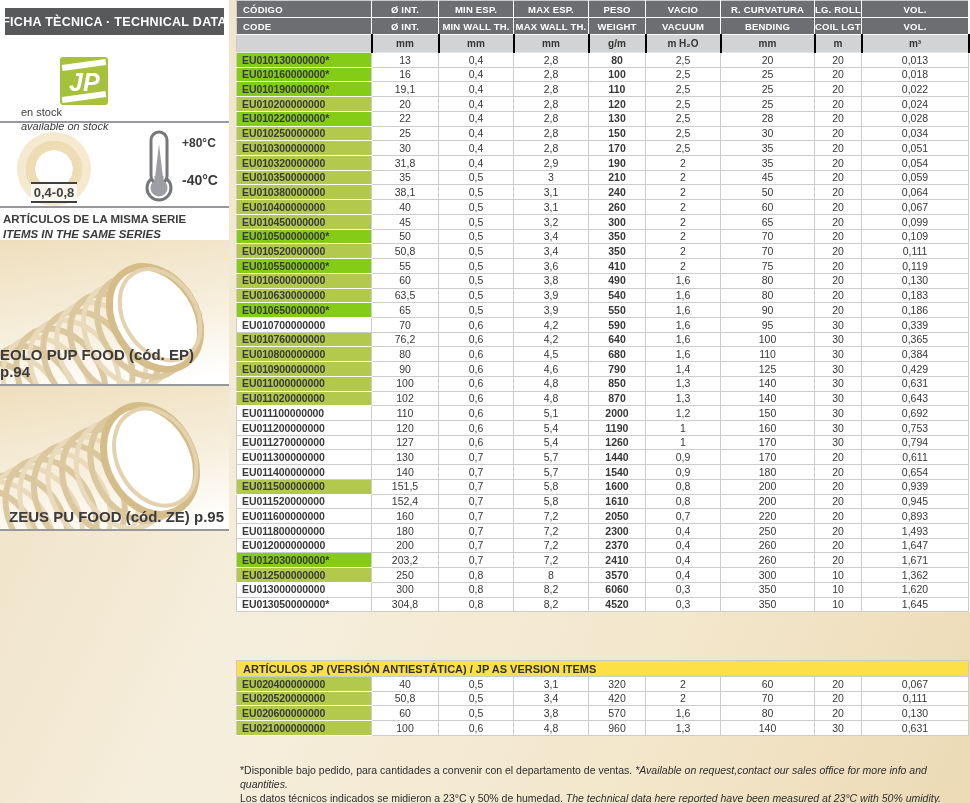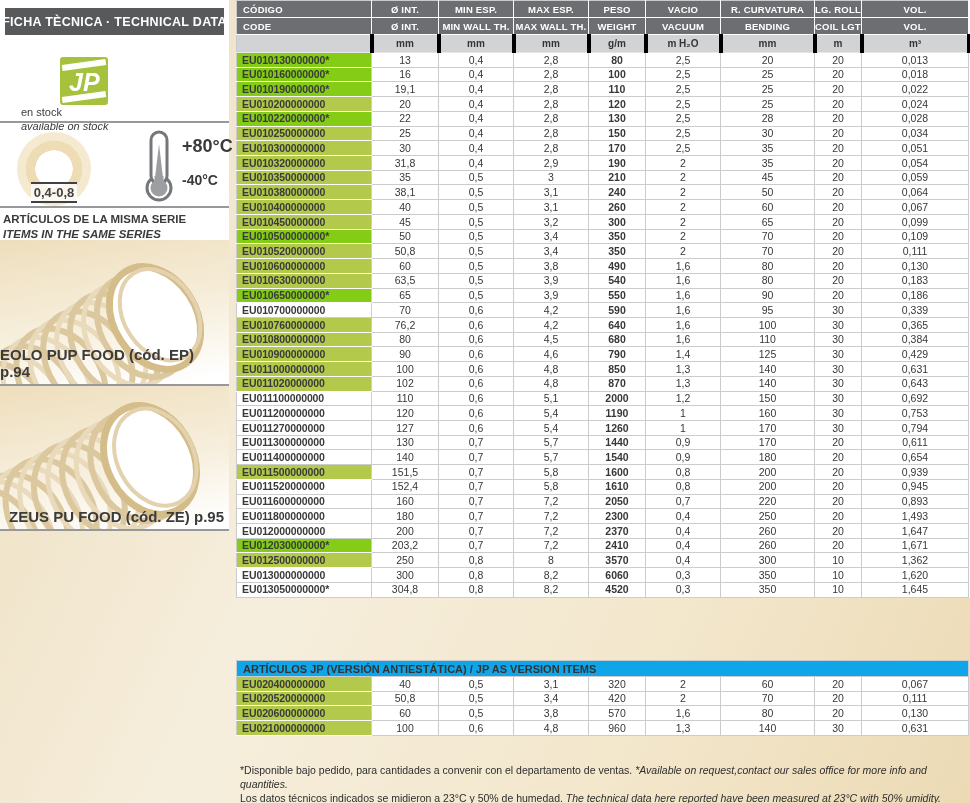--- a/index.html
+++ b/index.html
@@ -18,21 +18,21 @@
   .divider { position:absolute; left:0; width:229px; height:2px; background:#97989b; }
   .d1 { top:121px; } .d2 { top:206px; } .d3 { top:384px; } .d4 { top:529px; }
 
   .badge { position:absolute; top:132px; left:17px; width:74px; height:74px; border-radius:50%;
            background: radial-gradient(closest-side, #ffffff 0 50%, #eedcb4 51% 76%, #f5e9cf 77% 100%);
            display:flex; align-items:center; justify-content:center; }
   .badge-label { font-weight:bold; font-size:13px; color:#414042; border-top:2px solid #414042;
                  border-bottom:2px solid #414042; padding:1px 3px; background:rgba(255,255,255,.75);margin-top:47px; }
 
   .thermo-wrap { position:absolute; top:128px; left:140px; width:90px; height:78px; }
-  .temp-high { position:absolute; left:42px; top:8px;  font-weight:bold; font-size:18px; color:#3a3a3c; }
+  .temp-high { position:absolute; left:42px; top:8px;  font-weight:bold; font-size:12px; color:#3a3a3c; }
   .temp-low  { position:absolute; left:42px; top:44px; font-weight:bold; font-size:14px; color:#3a3a3c; }
 
   .series-heading { position:absolute; top:212px; left:3px; font-size:11.5px; font-weight:bold;
                     color:#3b3b3b; line-height:1.3; }
   .series-heading .it { font-style:italic; }
 
   .hose-block { position:absolute; left:0; width:229px; overflow:hidden;
                 background: linear-gradient(170deg, #eedebc 0%, #f7efdd 55%, #ffffff 95%); }
   .hose1 { top:240px; height:144px; }
   .hose2 { top:386px; height:143px; }
@@ -41,29 +41,29 @@
   
   table { border-collapse:collapse; table-layout:fixed; position:absolute; left:236px; width:732px;
           background:#fff; border:1px solid #c9cacb; }
   #main-table { top:0; }
   #as-table { top:660px; }
   th { background:#6d6e71; color:#fff; font-size:9.5px; font-weight:bold; height:17px;
        border-right:1px solid #fafafa; border-bottom:1px solid #fff; text-align:center;
        letter-spacing:.2px; padding:0; overflow:hidden; white-space:nowrap; }
   th.left { text-align:left; padding-left:6px; }
   td.unit { background:#d2d3d4; color:#343434; font-weight:bold; font-size:10px; height:18px;
-            border-right:4px solid #000000; border-bottom:1px solid #e6e6e6; text-align:center; }
+            border-right:2px solid #000000; border-bottom:1px solid #e6e6e6; text-align:center; }
   tbody td { height:14.73px; font-size:10.5px; color:#373737; text-align:center; padding:0;
              line-height:1; border-right:1px solid #cbcccd; border-bottom:1px solid #cbcccd;
              overflow:hidden; white-space:nowrap; background:#fff; }
   tbody td.code { text-align:left; padding-left:5px; font-weight:bold; color:#3a3a3a; letter-spacing:-.1px; }
   tbody td.bg-green { background:#b2c94b; border-bottom-color:#fdfdfb; }
   tbody td.bg-tan   { background:#84cc16; border-bottom-color:#fdfbf6; }
   tbody td.wt { font-weight:bold; }
-  #as-table td.title-cell { background:#0ea5e9; font-weight:bold; font-size:11px; color:#333;
+  #as-table td.title-cell { background:#fde047; font-weight:bold; font-size:11px; color:#333;
             text-align:left; padding-left:6px; height:16px; border-bottom:1px solid #cbcccd; }
 
   
   .footnotes { position:absolute; left:240px; top:764px; width:726px; font-size:10.5px;
                color:#2e2e2e; line-height:1.32; }
   .footnotes .it { font-style:italic; }
 </style>
 </head>
 <body>
 
@@ -352,20 +352,31 @@
         <td>50,8</td>
         <td>0,5</td>
         <td>3,4</td>
         <td class="wt">350</td>
         <td>2</td>
         <td>70</td>
         <td>20</td>
         <td>0,111</td>
       </tr>
       <tr>
+        <td class="code bg-tan">EU010550000000*</td>
+        <td>55</td>
+        <td>0,5</td>
+        <td>3,6</td>
+        <td class="wt">410</td>
+        <td>2</td>
+        <td>75</td>
+        <td>20</td>
+        <td>0,119</td>
+      </tr>
+      <tr>
         <td class="code bg-green">EU010600000000</td>
         <td>60</td>
         <td>0,5</td>
         <td>3,8</td>
         <td class="wt">490</td>
         <td>1,6</td>
         <td>80</td>
         <td>20</td>
         <td>0,130</td>
       </tr>

